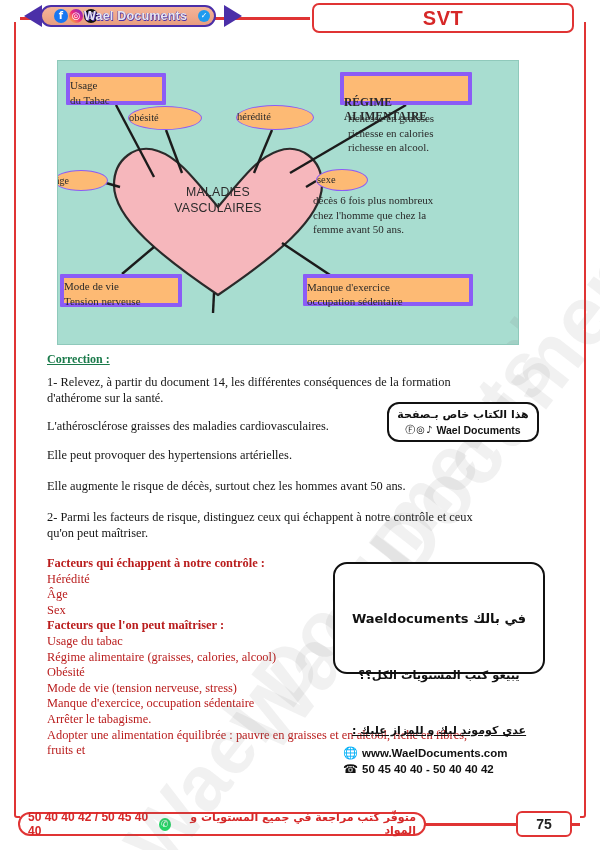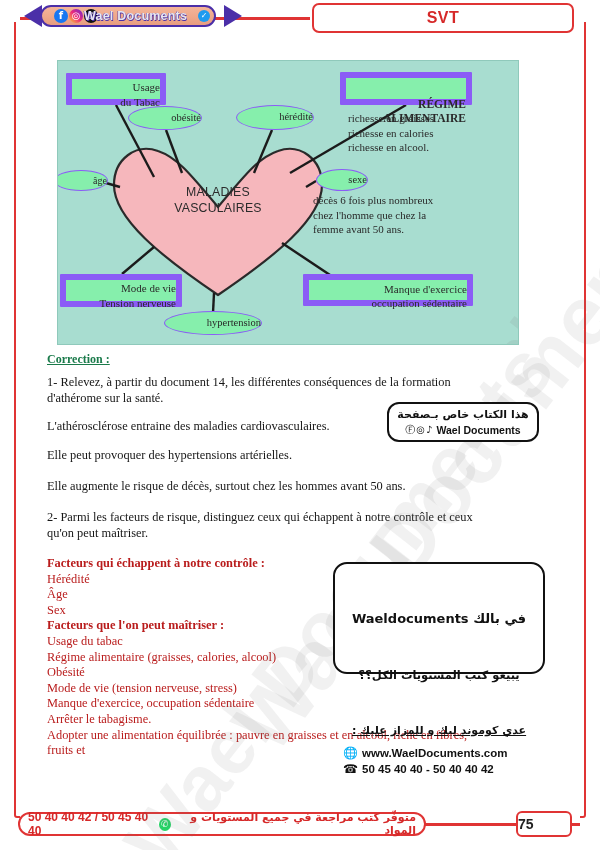--- a/index.html
+++ b/index.html
@@ -124,43 +124,43 @@
     border: 2px solid #e03434;
     border-radius: 7px;
     background: #fff;
   }
   .svt-box span {
     display: block;
     text-align: center;
     line-height: 26px;
     font-family: "Liberation Sans", sans-serif;
     font-weight: bold;
-    font-size: 16px;
+    font-size: 20px;
     color: #d62828;
     letter-spacing: 0.5px;
   }
 
   
   .diagram {
     position: absolute;
     left: 57px; top: 60px;
     width: 462px; height: 285px;
     background: #a8ddd0;
     border: 1px solid #8fc9bb;
     overflow: hidden;
   }
   .diagram svg { position: absolute; left: 0; top: 0; }
 
   .node {
     position: absolute;
-    background: #86efac;
-    border: 6px solid #8b5cf6;
+    background: #fdba74;
+    border: 4px solid #8b5cf6;
     font-family: "Liberation Serif", serif;
     color: #2a2a2a;
-    text-align: right;
+    text-align: left;
     z-index: 3;
   }
   .node.rect { border-radius: 1px; }
   .node.oval { border-radius: 50%; border-width: 1.6px; }
   .node span { display: block; }
 
   .n-tabac { left: 8px; top: 12px; width: 100px; height: 32px; font-size: 11px; line-height: 15px; padding-top: 1px; }
   .n-obesite { left: 70px; top: 45px; width: 74px; height: 24px; font-size: 10.5px; line-height: 22px; }
   .n-heredite { left: 178px; top: 44px; width: 78px; height: 25px; font-size: 10.5px; line-height: 22px; }
   .n-age { left: -4px; top: 109px; width: 54px; height: 21px; font-size: 10px; line-height: 19px; }
@@ -385,20 +385,21 @@
   .page-num {
     position: absolute;
     left: 516px; top: 811px;
     width: 56px; height: 26px;
     border: 2px solid #e03434;
     border-radius: 6px;
     background: #fff;
   }
   .page-num span {
     display: block;
+    text-align: center;
     line-height: 22px;
     font-family: "Liberation Sans", sans-serif;
     font-weight: bold;
     font-size: 14px;
     color: #222;
   }
 </style>
 </head>
 <body>
 
@@ -484,41 +485,38 @@
 ALIMENTAIRE</span>
       </div>
     <div class="node rect n-mode">
         <span style="white-space:pre-line">Mode de vie
 Tension nerveuse</span>
       </div>
     <div class="node rect n-manque">
         <span style="white-space:pre-line">Manque d'exercice
 occupation sédentaire</span>
       </div>
-    <div class="node oval n-hyper">
-        <span>hypertension</span>
-      </div>
 
     <div class="free-text ft-regime" style="white-space:pre-line">richesse en graisses
 richesse en calories
 richesse en alcool.</div>
     <div class="free-text ft-sexe" style="white-space:pre-line">décès 6 fois plus nombreux
 chez l'homme que chez la
 femme avant 50 ans.</div>
 
     <div class="wm wm-a">Wael Documents</div>
   </div>
 
   <div class="wm wm-b">Wael Documents</div>
   <div class="wm wm-c">Wael Documents</div>
 
   <div class="correction">Correction :</div>
 
   <div class="para p1">1- Relevez, à partir du document 14, les différentes conséquences de la formation d'athérome sur la santé.</div>
-  <div class="para p2">L'athérosclérose entraine des maladies cardiovasculaires.</div>
+  <div class="para p2">L'athérosclérose graisses des maladies cardiovasculaires.</div>
   <div class="para p3">Elle peut provoquer des hypertensions artérielles.</div>
   <div class="para p4">Elle augmente le risque de décès, surtout chez les hommes avant 50 ans.</div>
   <div class="para p5">2- Parmi les facteurs de risque, distinguez ceux qui échappent à notre contrôle et ceux qu'on peut maîtriser.</div>
 
   <div class="list-block" id="answer-list">
       <div class="hd">Facteurs qui échappent à notre contrôle :</div>
       <div class="">Hérédité</div>
       <div class="">Âge</div>
       <div class="">Sex</div>
       <div class="hd">Facteurs que l'on peut maîtriser :</div>

